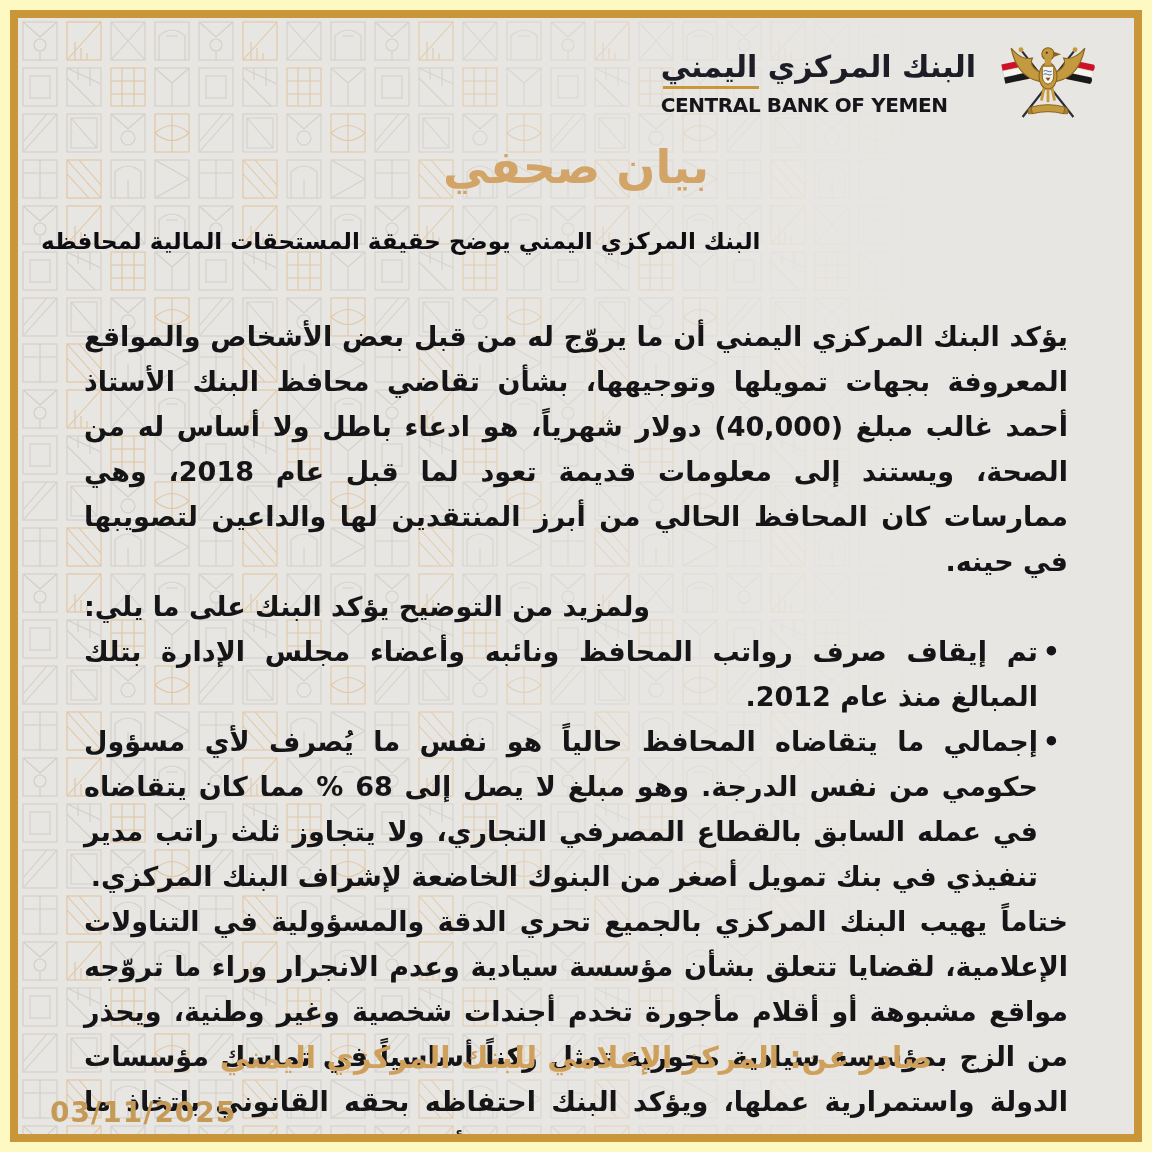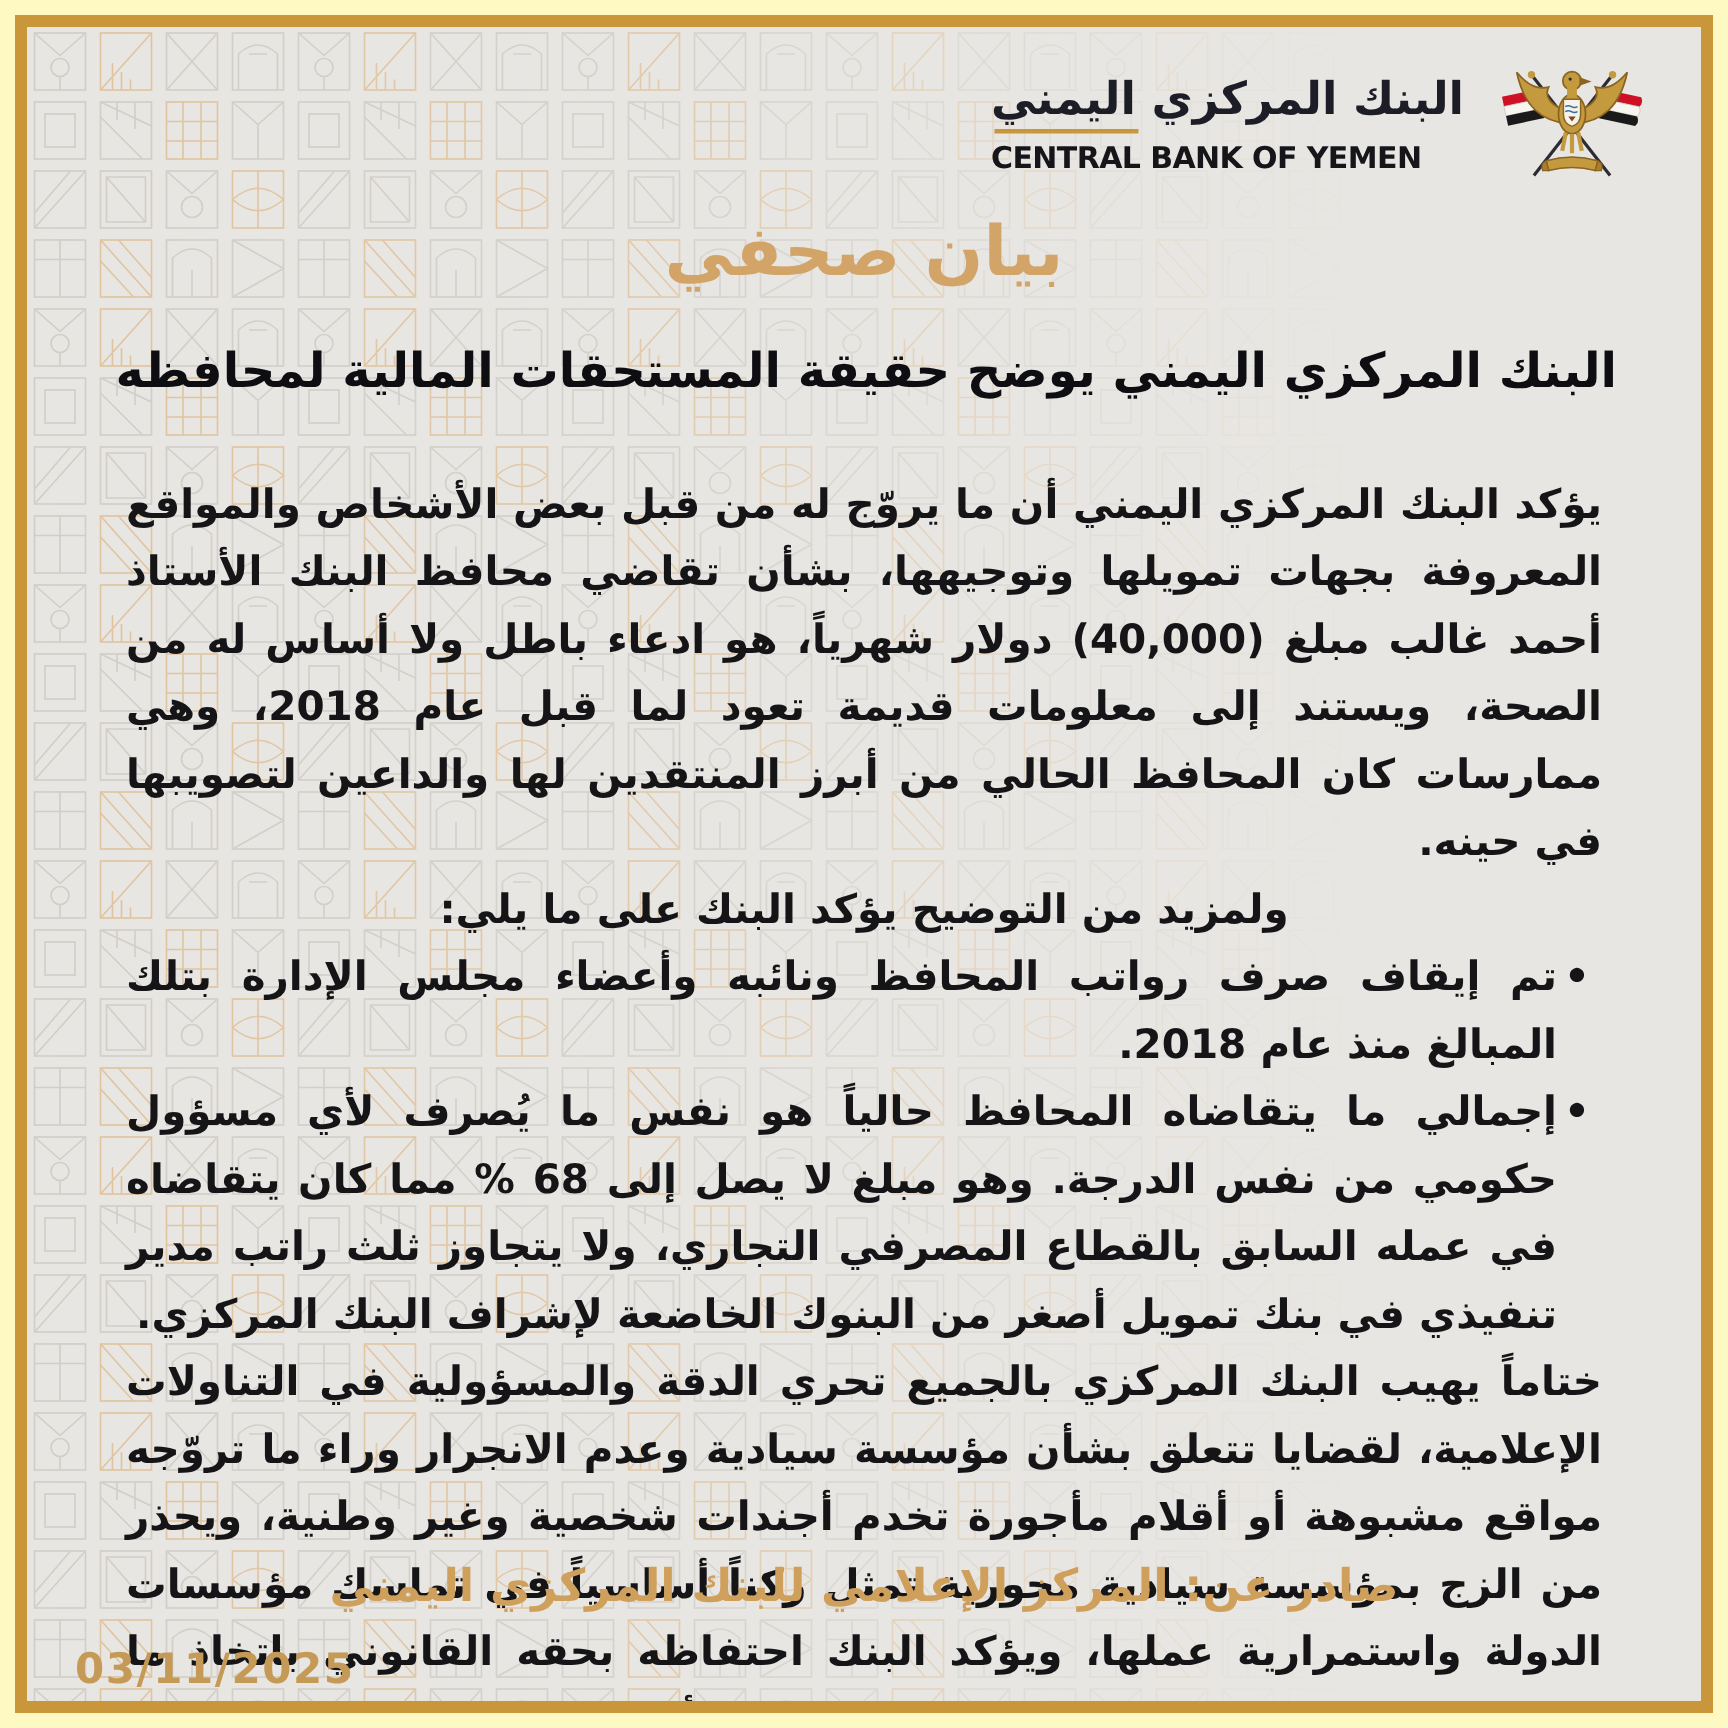--- a/index.html
+++ b/index.html
@@ -30,33 +30,33 @@
     font-size:20px;font-weight:bold;color:#15151a;letter-spacing:-0.4px;white-space:nowrap;
   }
   .emblem{width:112px;height:86px;flex:0 0 auto;}
 
   
   .press-label{
     position:absolute;top:122px;left:0;right:0;text-align:center;
     font-size:46px;font-weight:bold;color:#d3a468;
   }
   .headline{
-    position:absolute;top:208px;left:0;right:0;text-align:right;
-    font-size:32px;font-weight:bold;color:#0e0e12;line-height:1.35;
-    padding:0 56px;
+    position:absolute;top:208px;left:0;right:0;text-align:left;
+    font-size:23px;font-weight:bold;color:#0e0e12;line-height:1.35;
+    padding:0 23px;
   }
 
   
   .body{
     position:absolute;top:296px;left:0;right:0;padding:0 66px;
     font-size:27px;font-weight:bold;color:#151518;
     line-height:45px;text-align:justify;
   }
   .body p{margin:0;}
-  .lead{text-align:center;}
+  .lead{text-align:left;}
   .bullet{position:relative;padding-right:30px;}
   .bullet::before{
     content:"•";position:absolute;right:8px;top:0;color:#151518;
   }
   .salutation{text-align:center;margin-top:2px;}
 
   
   .issued{
     position:absolute;top:1022px;left:0;right:0;text-align:center;
     font-size:30px;font-weight:bold;color:#cfa05c;
@@ -211,21 +211,21 @@
         </svg>
       </div>
 
       <div class="press-label">بيان صحفي</div>
 
       <div class="headline">البنك المركزي اليمني يوضح حقيقة المستحقات المالية لمحافظه</div>
 
       <div class="body">
         <p class="intro">يؤكد البنك المركزي اليمني أن ما يروّج له من قبل بعض الأشخاص والمواقع المعروفة بجهات تمويلها وتوجيهها، بشأن تقاضي محافظ البنك الأستاذ أحمد غالب مبلغ (40,000) دولار شهرياً، هو ادعاء باطل ولا أساس له من الصحة، ويستند إلى معلومات قديمة تعود لما قبل عام 2018، وهي ممارسات كان المحافظ الحالي من أبرز المنتقدين لها والداعين لتصويبها في حينه.</p>
         <p class="lead">ولمزيد من التوضيح يؤكد البنك على ما يلي:</p>
-        <div class="bullet">تم إيقاف صرف رواتب المحافظ ونائبه وأعضاء مجلس الإدارة بتلك المبالغ منذ عام 2018.</div>
+        <div class="bullet">تم إيقاف صرف رواتب المحافظ ونائبه وأعضاء مجلس الإدارة بتلك المبالغ منذ عام 2012.</div>
         <div class="bullet">إجمالي ما يتقاضاه المحافظ حالياً هو نفس ما يُصرف لأي مسؤول حكومي من نفس الدرجة. وهو مبلغ لا يصل إلى 68 % مما كان يتقاضاه في عمله السابق بالقطاع المصرفي التجاري، ولا يتجاوز ثلث راتب مدير تنفيذي في بنك تمويل أصغر من البنوك الخاضعة لإشراف البنك المركزي.</div>
         <p class="closing">ختاماً يهيب البنك المركزي بالجميع تحري الدقة والمسؤولية في التناولات الإعلامية، لقضايا تتعلق بشأن مؤسسة سيادية وعدم الانجرار وراء ما تروّجه مواقع مشبوهة أو أقلام مأجورة تخدم أجندات شخصية وغير وطنية، ويحذر من الزج بمؤسسة سيادية محورية تمثل ركناً أساسياً في تماسك مؤسسات الدولة واستمرارية عملها، ويؤكد البنك احتفاظه بحقه القانوني باتخاذ ما يراه من إجراءات قانونية تجاه من يروّج لتلك الأكاذيب والمعلومات المضللة.</p>
         <p class="salutation">والله الموفق</p>
       </div>
 
       <div class="issued">صادر عن: المركز الإعلامي للبنك المركزي اليمني</div>
       <div class="date">03/11/2025</div>
 
     </div>
   </div>

